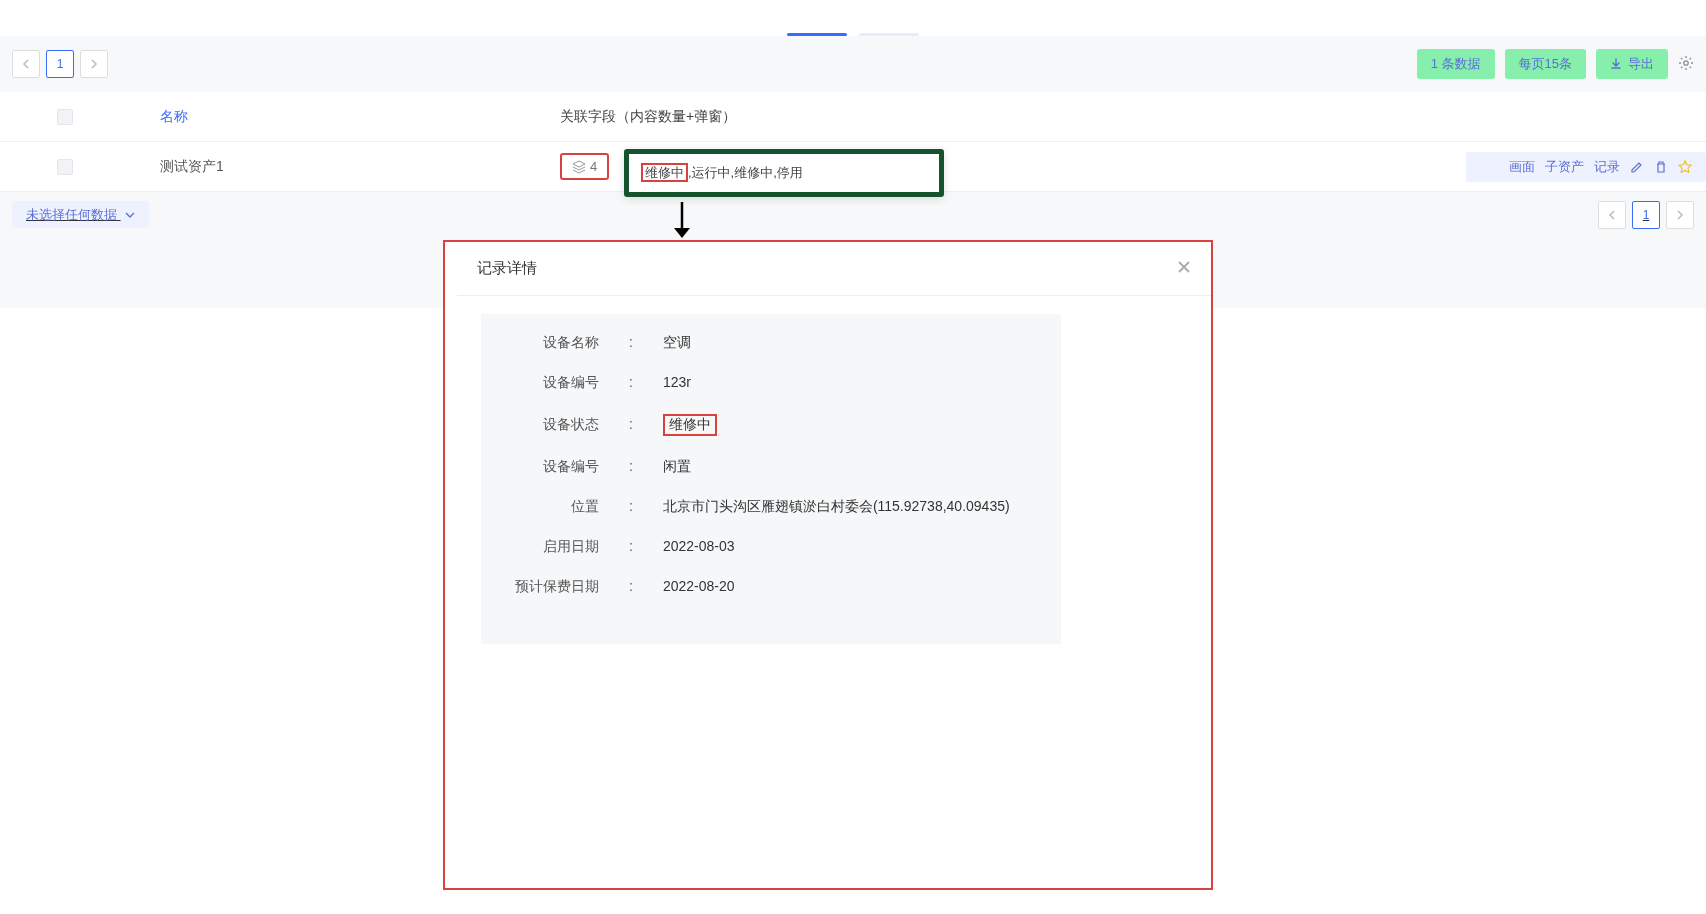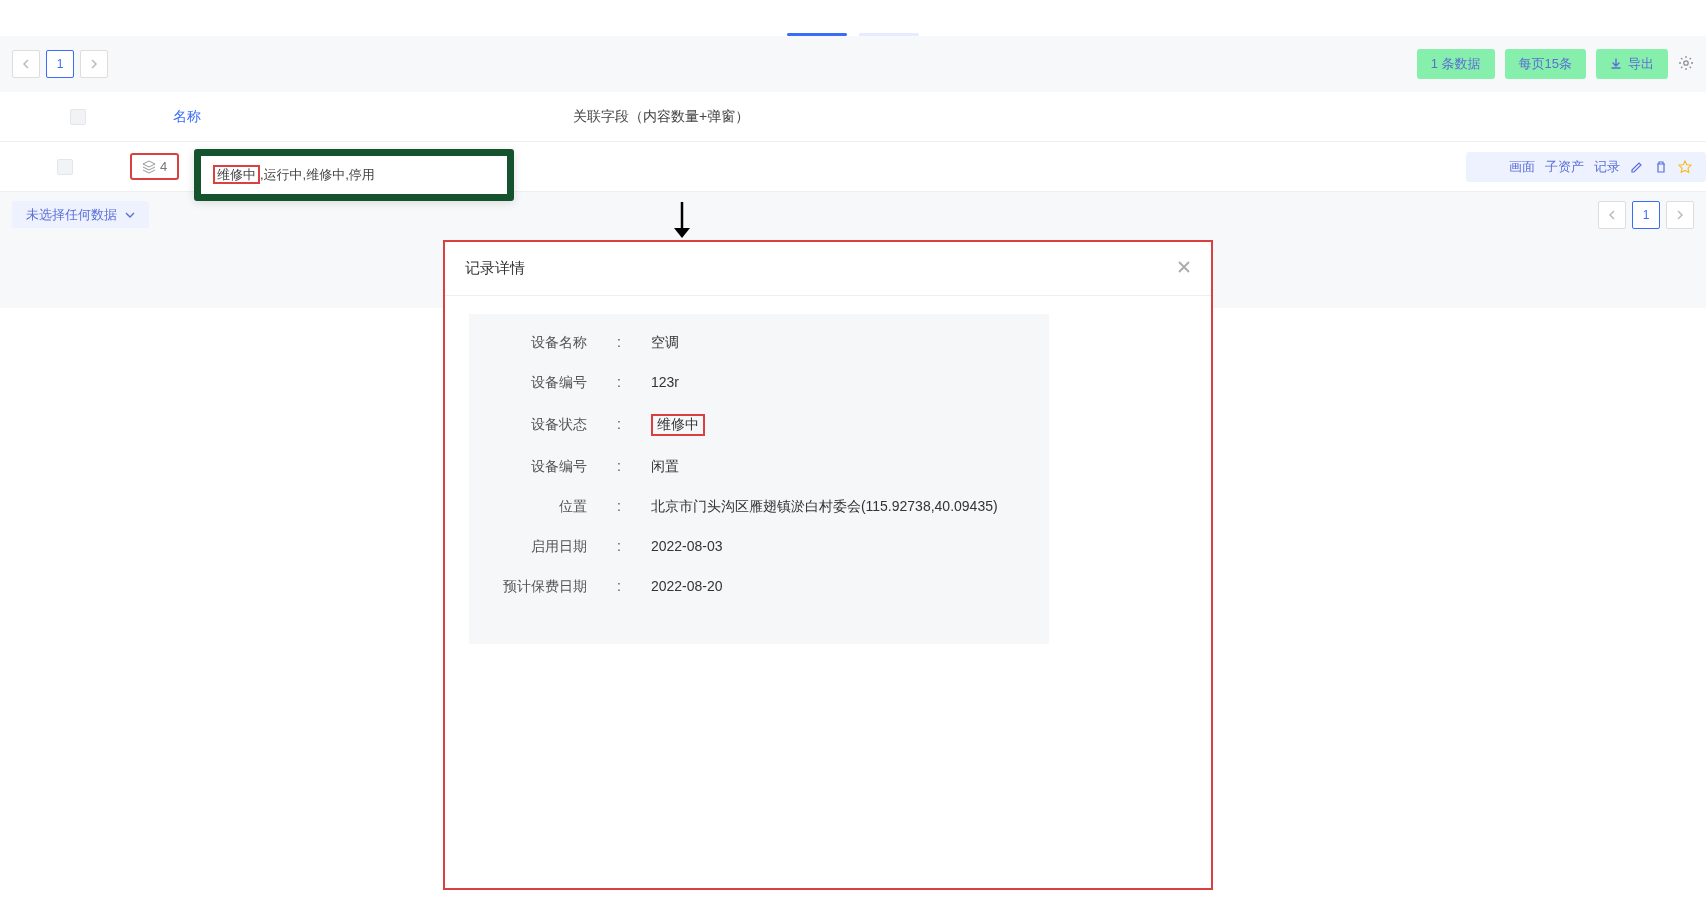--- a/index.html
+++ b/index.html
@@ -66,21 +66,21 @@
   }
   .gear { color: #8a8f99; cursor: pointer; }
 
   
   .table-row {
     display: flex;
     align-items: center;
     border-bottom: 1px solid #eee;
     min-height: 50px;
   }
-  .th { color: #444; font-size: 14px; padding-left: 13px; }
+  .th { color: #444; font-size: 14px; }
   .th .c-name { color: #3a6cfb; }
   .td { color: #555; }
   .c-chk { width: 130px; display: flex; justify-content: center; }
   .chk { width: 16px; height: 16px; background: #f2f3f5; border: 1px solid #e5e6eb; border-radius: 2px; }
   .c-name { width: 430px; padding-left: 30px; }
   .c-rel { width: 280px; position: relative; }
   .c-spacer { flex: 1; }
   .c-actions { width: 240px; display: flex; justify-content: flex-end; gap: 10px; padding-right: 14px; align-items: center; color: #5b6fd6; background:#eef2ff; height:30px; border-radius:3px; }
 
   .rel-badge {
@@ -93,40 +93,41 @@
     color: #777;
     font-size: 13px;
     background: #fff;
   }
   .rel-tooltip {
     position: absolute;
     left: 64px;
     top: -4px;
     width: 320px;
     background: #fff;
-    border: 7px solid #14532d;
+    border: 5px solid #14532d;
     box-shadow: 0 2px 10px rgba(0,0,0,0.12);
     border-radius: 3px;
     padding: 10px 12px;
     color: #444;
     font-size: 13px;
   }
   .rel-tooltip .hl {
     border: 2px solid #d94141;
     padding: 0 2px;
   }
 
   
   .footer {
     height: 46px;
     background: #f7f8fa;
     display: flex;
     align-items: center;
     justify-content: space-between;
     padding: 0 12px;
+    text-decoration: underline;
   }
   .sel-chip {
     padding: 6px 14px;
     background: #eef2ff;
     color: #5b6fd6;
     border-radius: 3px;
     cursor: pointer;
     font-size: 13px;
   }
   .footer-pages { display: flex; gap: 6px; }
@@ -148,20 +149,21 @@
 
   
   .modal {
     position: absolute;
     left: 443px;
     top: 240px;
     width: 770px;
     height: 650px;
     border: 2px solid #d94141;
     background: #fff;
+    padding-left: 12px;
   }
   .modal-head {
     height: 54px;
     display: flex;
     align-items: center;
     justify-content: space-between;
     padding: 0 20px;
     border-bottom: 1px solid #eee;
   }
   .modal-title { color: #333; font-size: 15px; }
@@ -240,20 +242,21 @@
   </div>
   <div class="c-name">名称</div>
   <div class="c-rel">关联字段（内容数量+弹窗）</div>
   <div class="c-spacer"></div>
 </div>
 
 <div class="table-row td" style="position:relative;">
   <div class="c-chk">
     <div class="chk"></div>
   </div>
+  <div class="c-name">测试资产1</div>
   <div class="c-rel">
     <span class="rel-badge">
       <span class="layers-icon">
         <svg width="14" height="14" viewBox="0 0 14 14">
             <path d="M7 1 L13 4 L7 7 L1 4 Z" fill="none" stroke="#999" stroke-width="1"></path>
             <path d="M1 7 L7 10 L13 7" fill="none" stroke="#999" stroke-width="1"></path>
             <path d="M1 10 L7 13 L13 10" fill="none" stroke="#999" stroke-width="1"></path>
           </svg>
       </span>
       <span>4</span>

